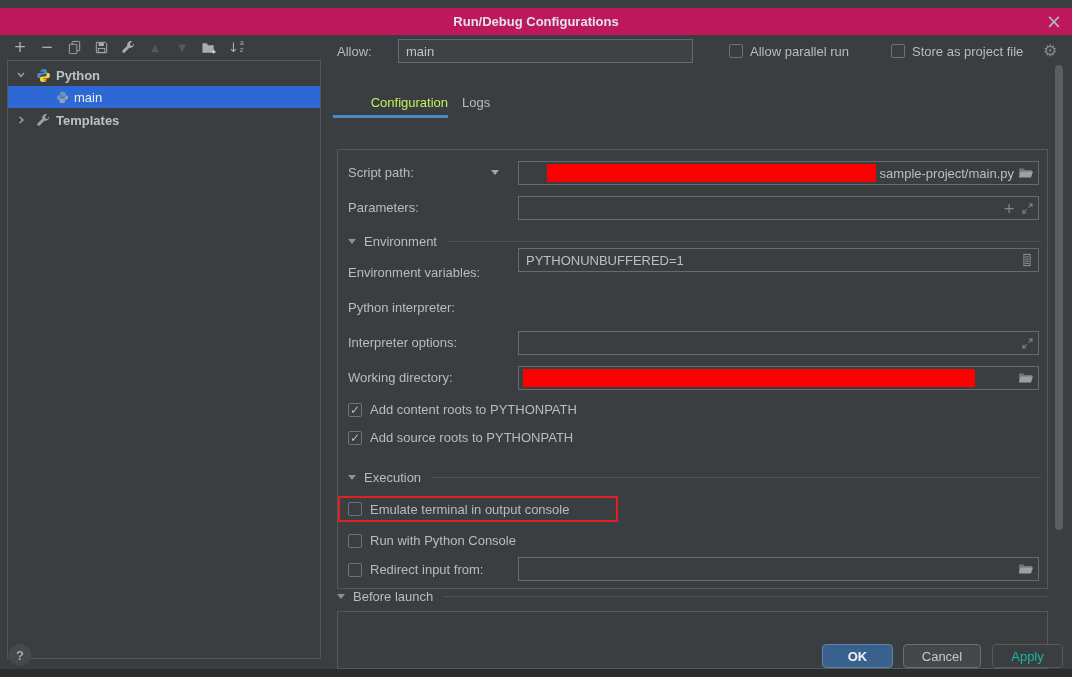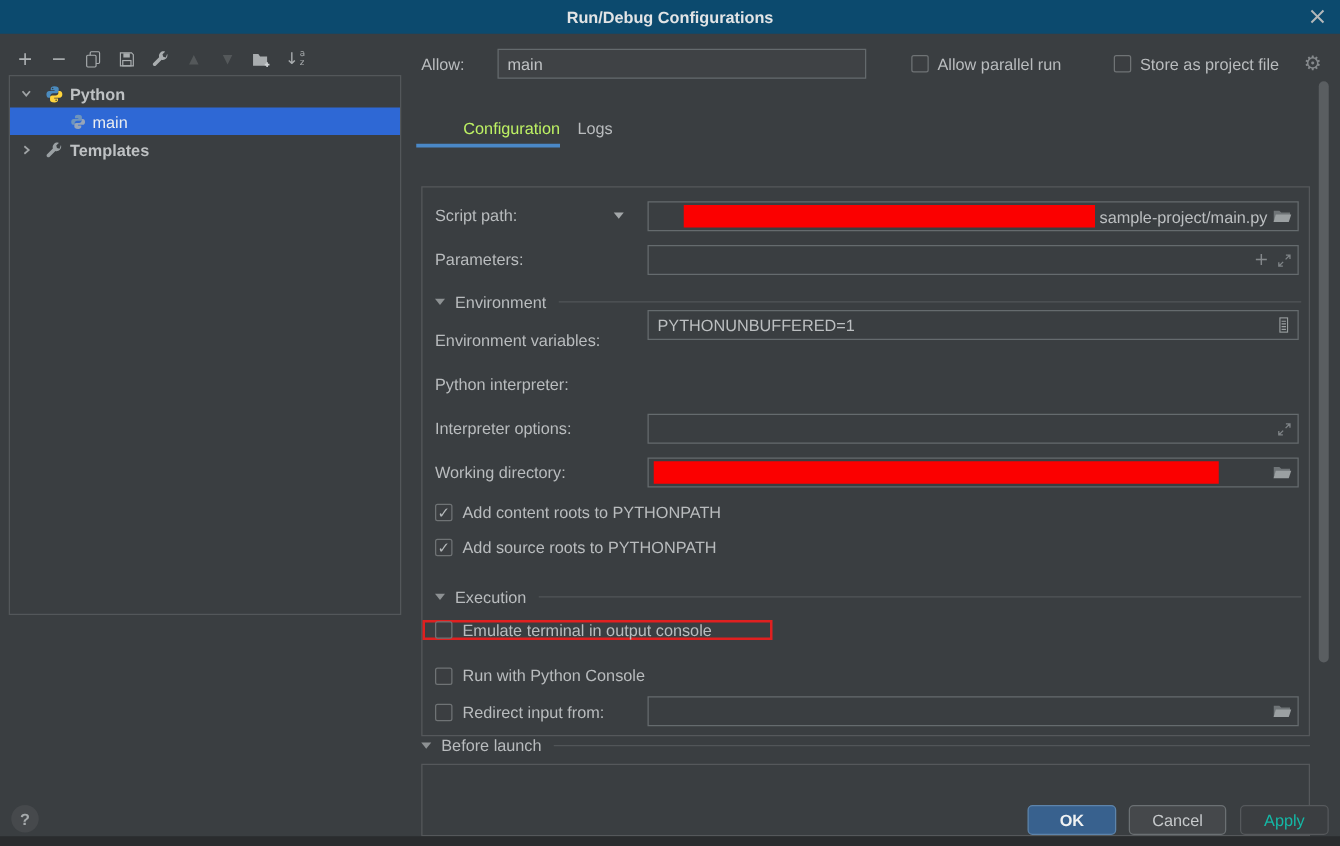--- a/index.html
+++ b/index.html
@@ -4,34 +4,34 @@
 <style>
   * { margin:0; padding:0; box-sizing:border-box; }
   html,body { background:#2a2c2e; }
   body { font-family:"Liberation Sans", sans-serif; }
   .dialog {
     position:relative; width:1072px; height:677px;
     background:#3a3e41; color:#b9bcbe; font-size:13px; overflow:hidden;
   }
 
   
-  .titlebar { position:absolute; left:0; top:0; width:1072px; height:27px; background:#0c4a6e; }
+  .titlebar { position:absolute; left:0; top:8px; width:1072px; height:27px; background:#be185d; }
   .titlebar .title { display:block; text-align:center; line-height:27px; font-weight:bold; color:#e2e4e5; font-size:13px; }
   .close-btn { position:absolute; right:10px; top:0; line-height:26px; font-size:19px; color:#b4b8ba; cursor:default; font-family:"DejaVu Sans",sans-serif; }
 
   
   .toolbar { position:absolute; left:12px; top:38px; display:flex; gap:11px; align-items:center; height:18px; }
   .tb-icon { width:16px; height:16px; display:flex; align-items:center; justify-content:center; color:#b0b4b6; font-size:15px; font-family:"DejaVu Sans",sans-serif; }
   .tb-icon.disabled { color:#54585a; font-size:10px; }
   .sort-icon { display:flex; align-items:center; }
   .sort-icon .arr { font-size:13px; color:#a9adaf; }
   .sort-icon .letters { display:flex; flex-direction:column; font-size:7px; line-height:7px; color:#a9adaf; margin-left:1px; }
 
   
-  .tree-box { position:absolute; left:7px; top:60px; width:314px; height:432px; border:1px solid #53575a;padding-left:28px; }
+  .tree-box { position:absolute; left:7px; top:60px; width:314px; height:599px; border:1px solid #53575a;padding-left:28px; }
   .tree-row { position:absolute; left:0; right:0; height:22px; display:flex; align-items:center; }
   .tree-row .chev { width:10px; height:10px; margin-left:8px; }
   .tree-row .t-icon { width:15px; height:15px; margin-left:10px; }
   .tree-row .t-label { margin-left:5px; color:#bec1c3; }
   .tree-row.bold .t-label { font-weight:bold; }
   .tree-row.selected { background:#2e68d5; }
   .tree-row.selected .t-label { color:#eceef0; }
   .tree-row.child .t-icon { margin-left:48px; width:13px; height:13px; }
 
   
@@ -65,21 +65,21 @@
   .section-hdr { position:absolute; left:10px; width:693px; display:flex; align-items:center; }
   .section-hdr .sect-label { margin-left:8px; color:#b9bcbe; }
   .section-hdr .rule { flex:1; height:1px; background:#51555
 
 
 
 8; margin-left:10px; }
   .section-hdr .rule { flex:1; height:1px; background:#515558; margin-left:10px; }
   .cb-row { position:absolute; left:10px; display:flex; align-items:center; }
   .cb-row .cb-label { margin-left:8px; }
-  .highlight-box { position:absolute; left:0; top:346px; width:280px; height:16px; border:2px solid #e02020; display:flex; align-items:center; }
+  .highlight-box { position:absolute; left:0; top:346px; width:280px; height:26px; border:2px solid #e02020; display:flex; align-items:center; }
   .highlight-box .checkbox { margin-left:8px; }
   .highlight-box .cb-label { margin-left:8px; }
 
   .f-icon { flex:none; display:flex; align-items:center; }
   .plus-sm { color:#84888b; font-size:14px; margin-right:6px; font-family:"DejaVu Sans",sans-serif; }
 
   
   .scrollbar { position:absolute; left:1055px; top:65px; width:8px; height:465px; background:#5a5e61; border-radius:4px; }
 
   

